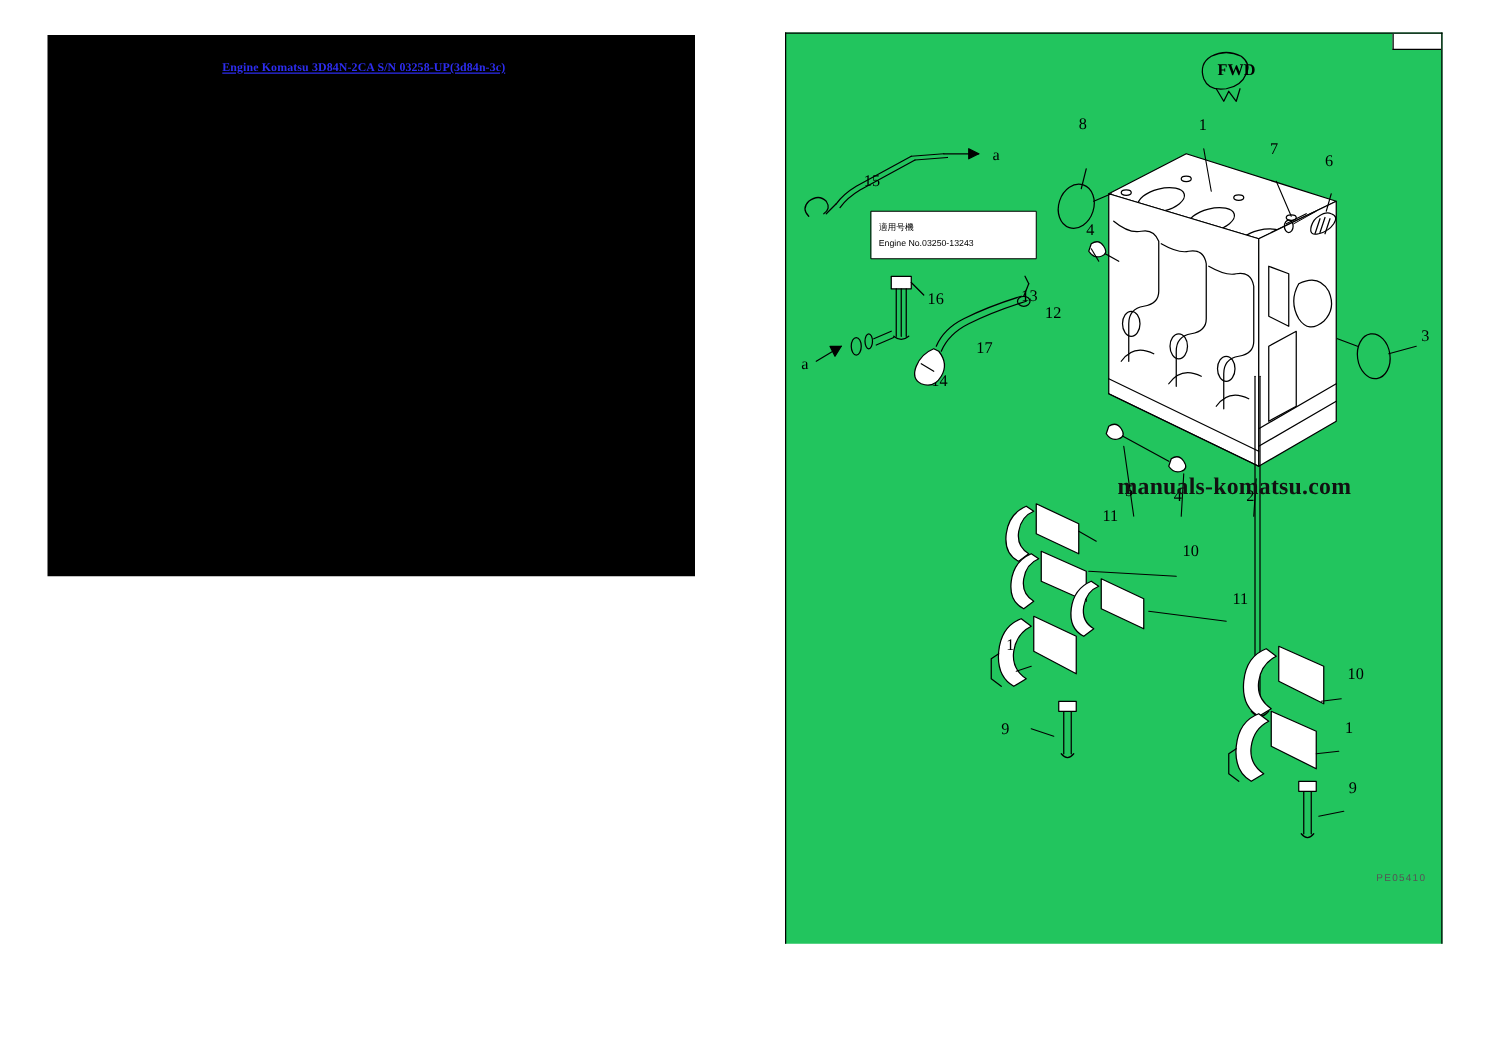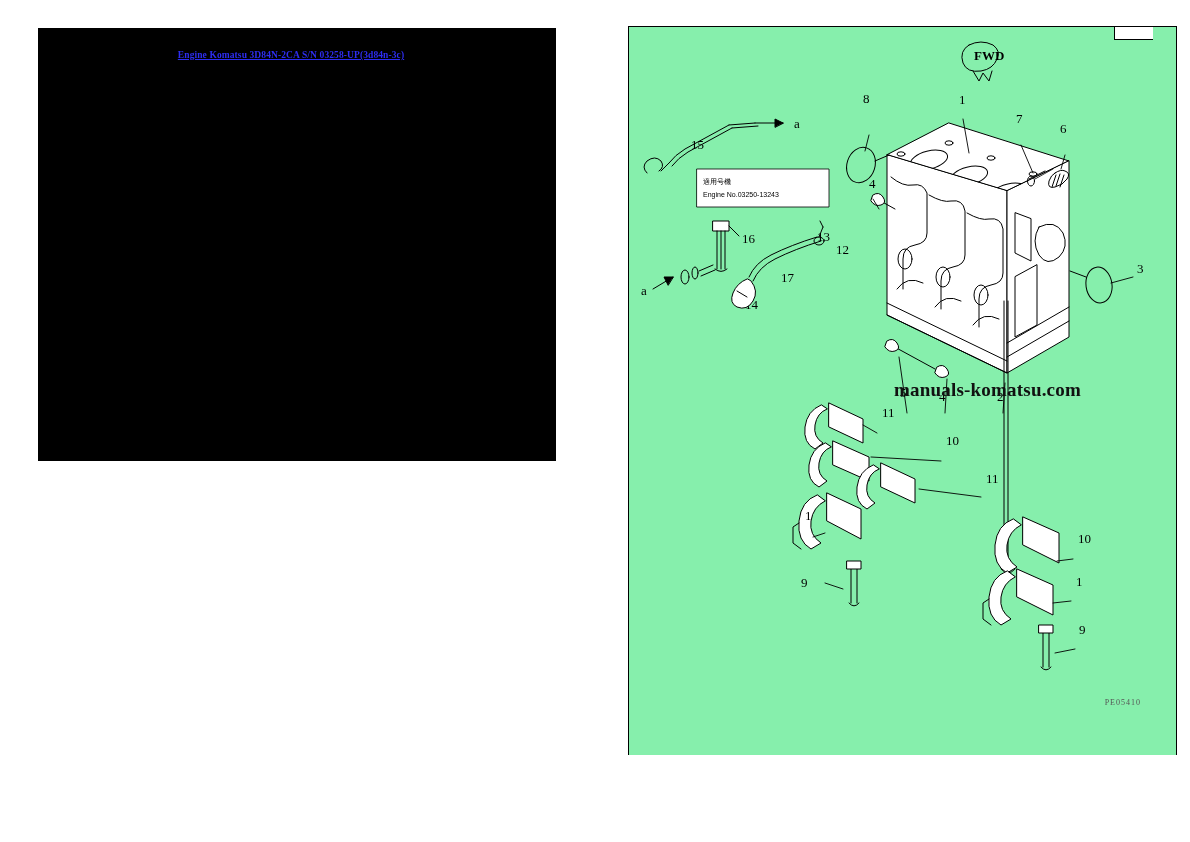--- a/index.html
+++ b/index.html
@@ -5,29 +5,29 @@
   html,body{margin:0;padding:0;background:#ffffff;}
   body{width:1190px;height:842px;font-family:"Liberation Serif",serif;position:relative;overflow:hidden;}
 
   
   #left-panel{position:absolute;left:38px;top:28px;width:518px;height:433px;background:#000000;}
   #left-link{position:absolute;left:41px;top:50px;width:500px;font-family:"Liberation Serif",serif;
              font-size:9.5px;font-weight:bold;color:#2d2df0;text-decoration:underline;letter-spacing:0.1px;
              white-space:nowrap;cursor:pointer;text-align:center;}
 
   
-  #right-panel{position:absolute;left:628px;top:26px;width:524px;height:728px;background:#86efac;
-               border-left:1.4px solid #000;border-top:1.4px solid #000;border-right:1.4px solid #000;padding-left:23px;}
+  #right-panel{position:absolute;left:628px;top:26px;width:524px;height:728px;background:#22c55e;
+               border-left:1.4px solid #000;border-top:1.4px solid #000;border-right:1.4px solid #000;}
   #right-inner{position:absolute;left:0;top:0;width:524px;height:728px;overflow:hidden;}
   svg.diagram{position:absolute;left:0;top:0;}
 
   .wm{position:absolute;left:265px;top:352px;font-family:"Liberation Serif",serif;font-size:19px;
       font-weight:bold;color:#111;letter-spacing:0.2px;}
 
-  .code{position:absolute;right:12px;bottom:48px;font-family:Liberation Serif, serif;font-size:8px;
+  .code{position:absolute;right:12px;bottom:48px;font-family:Liberation Sans, sans-serif;font-size:8px;
         color:#555;letter-spacing:1px;text-align:center;}
 
   .corner{position:absolute;right:0;top:0;width:38px;height:12px;background:#ffffff;border-left:1.4px solid #000;border-bottom:1.4px solid #000;}
 
   .num{font-family:"Liberation Serif",serif;font-size:13px;fill:#000;}
   .jp{font-family:"Liberation Sans",sans-serif;font-size:7px;fill:#000;}
 </style>
 </head>
 <body>
 

